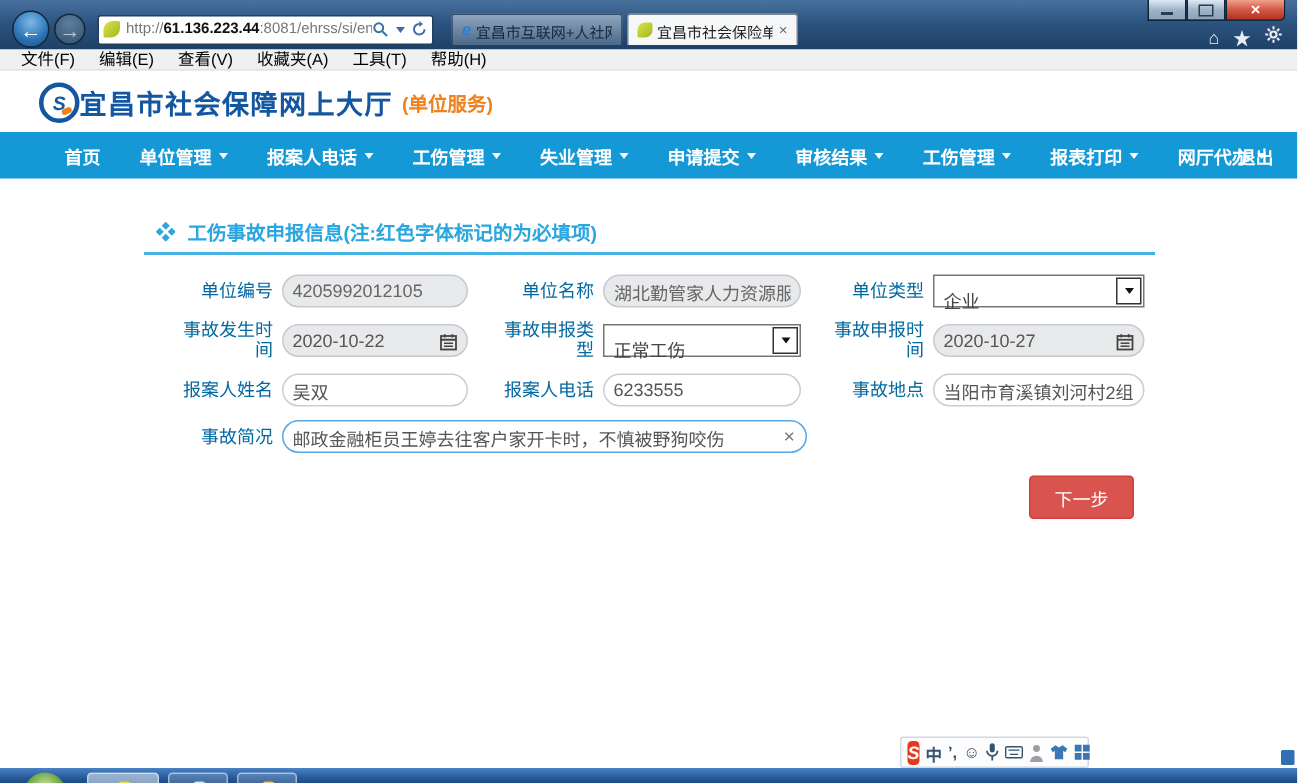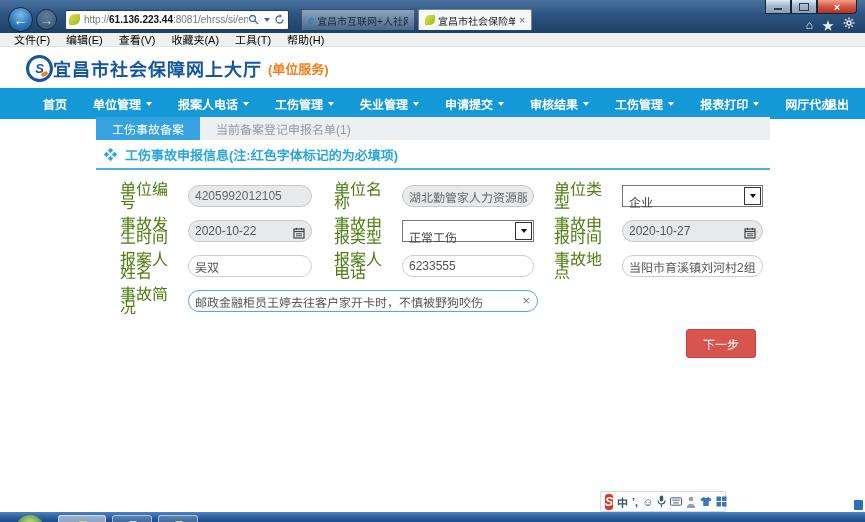--- a/index.html
+++ b/index.html
@@ -84,21 +84,21 @@
 
   .panel { position:absolute; top:140px; left:96px; width:674px; background:#fff; }
   .section-head { display:flex; align-items:center; height:30px; padding-left:8px;
                   border-bottom:2px solid #45b2e5; }
   .section-head svg { margin-right:8px; }
   .section-title { color:#2aa7e0; font-size:13px; font-weight:bold; }
 
   .form { padding-top:13px; padding-left:24px; }
   .frow { display:flex; margin-bottom:9px; align-items:center; }
   .fgroup { display:flex; align-items:center; }
-  .flabel { width:62px; text-align:left; font-size:16px; line-height:13px; color:#4d7c0f; flex:0 0 62px; }
+  .flabel { width:62px; text-align:right; font-size:12px; line-height:13px; color:#0369a1; flex:0 0 62px; }
   .fctrl { margin-left:6px; position:relative; }
   input.fi { height:22px; border:1px solid #c9ced4; border-radius:11px; font-size:12px; color:#555;
              padding:0 6px; font-family:"Liberation Sans", sans-serif; width:100%; background:#fff; outline:none; }
   input.fi.dis { background:#e8e9ea; border-color:#c6cacf; color:#666; }
   input.fi.date { background:#e8e9ea; border-color:#c6cacf; padding-right:26px; }
   input.fi.focus { border-color:#53a7e8; padding-right:26px; }
   .w124 { width:124px; } .w132 { width:132px; } .w141 { width:141px; } .w350 { width:350px; }
   .cal { position:absolute; right:7px; top:5px; }
   .clearx { position:absolute; right:8px; top:3px; color:#777; font-size:13px; cursor:pointer; }
   .sel { height:22px; background:#fff; border:1px solid #767676; display:flex; align-items:center;
@@ -258,24 +258,20 @@
         <span>报表打印</span>
         <span class="caret"></span>
       </span>
     <span class="nitem">
         <span>网厅代办</span>
         <span class="caret"></span>
       </span>
     <span class="logout">退出</span>
   </div>
 
-  <div class="ftabs">
-    <span class="ftab active">工伤事故备案</span>
-    <span class="ftab inactive">当前备案登记申报名单(1)</span>
-  </div>
 
   <div class="panel">
     <div class="section-head">
       <svg width="13" height="13" viewBox="0 0 13 13">
           <g fill="#2aa7e0">
             <rect x="4.6" y="0.6" width="3.8" height="3.8" transform="rotate(45 6.5 2.5)"></rect>
             <rect x="4.6" y="8.6" width="3.8" height="3.8" transform="rotate(45 6.5 10.5)"></rect>
             <rect x="0.6" y="4.6" width="3.8" height="3.8" transform="rotate(45 2.5 6.5)"></rect>
             <rect x="8.6" y="4.6" width="3.8" height="3.8" transform="rotate(45 10.5 6.5)"></rect>
           </g>

